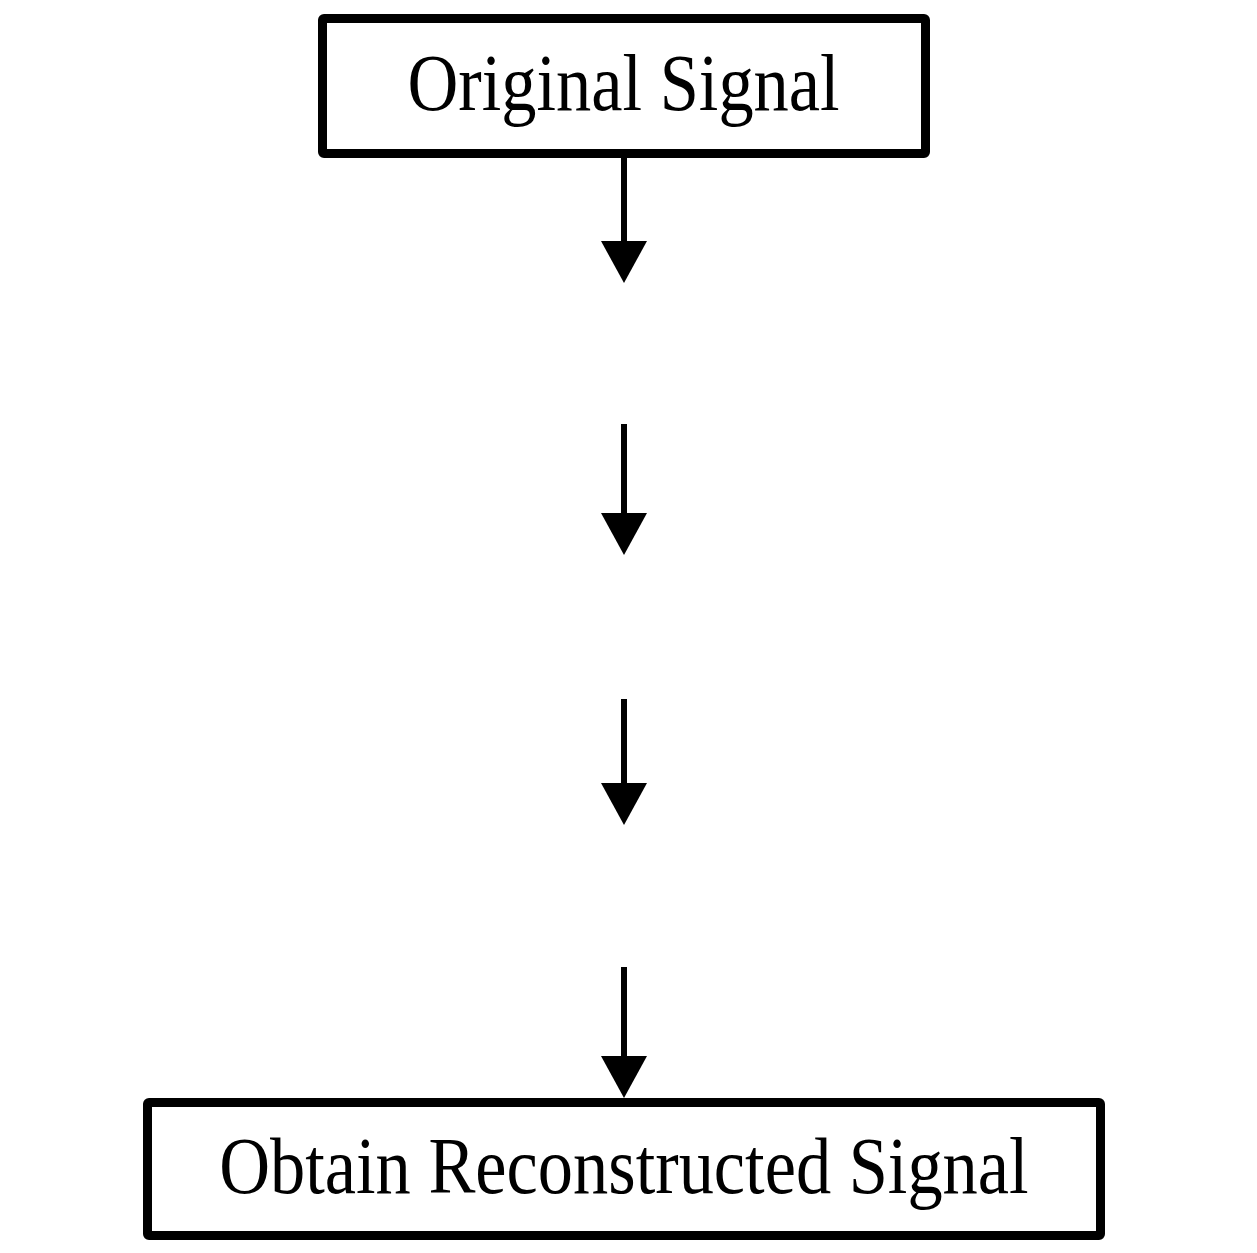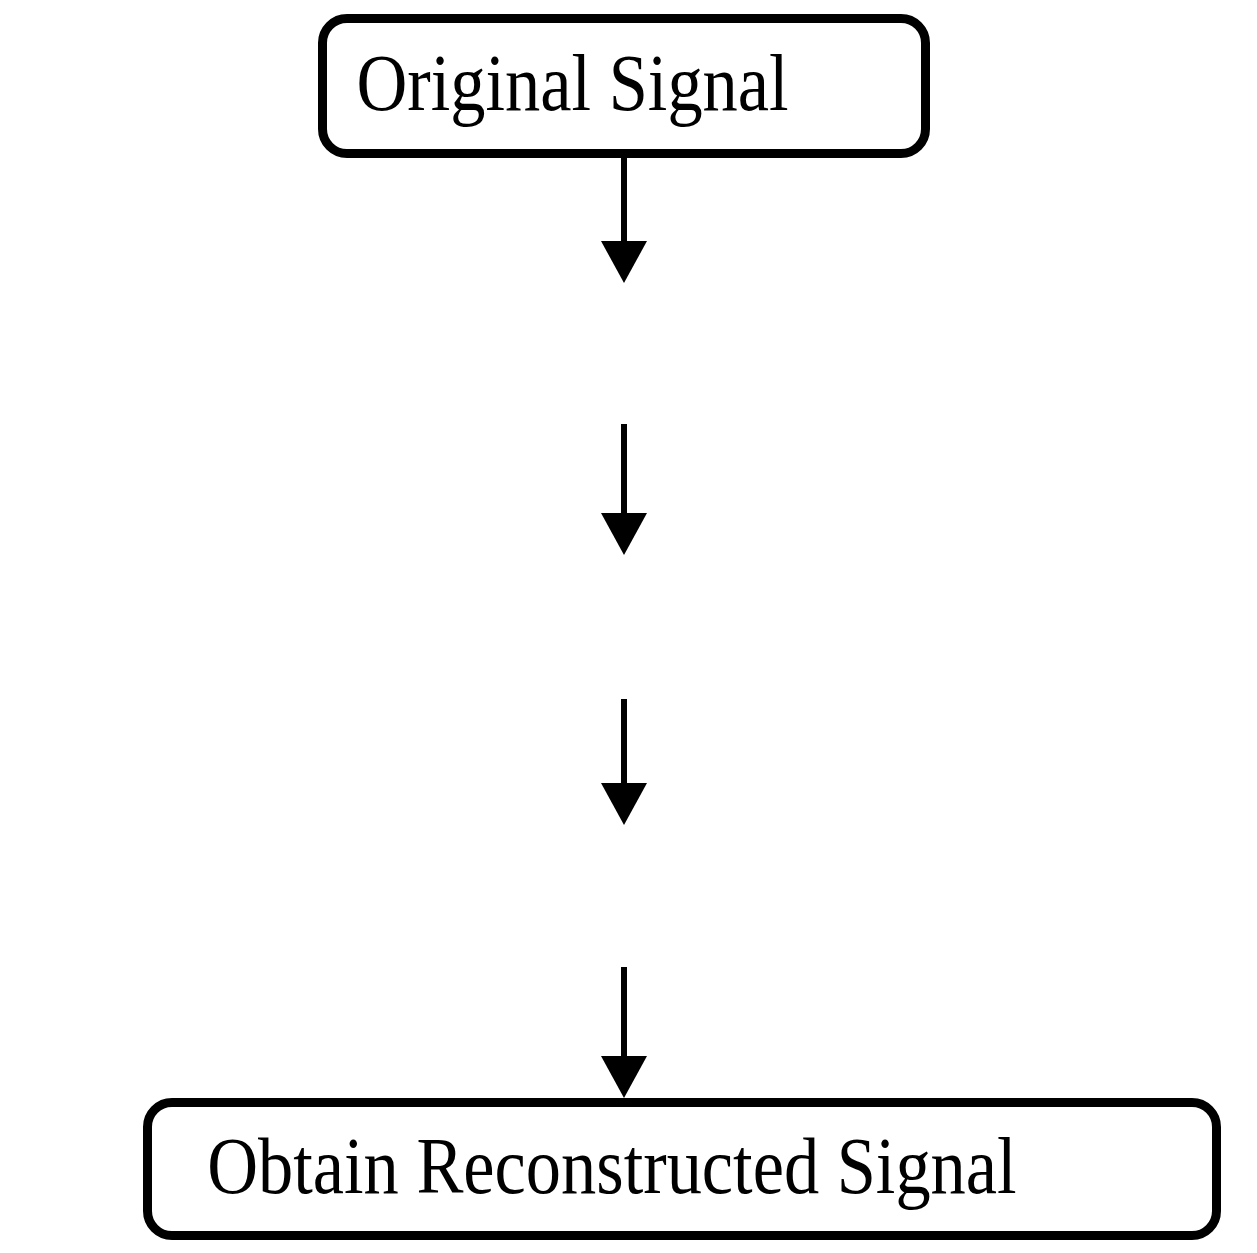--- a/index.html
+++ b/index.html
@@ -14,39 +14,39 @@
     background: #ffffff;
     font-family: "Liberation Serif", "DejaVu Serif", serif;
     color: #000000;
     overflow: hidden;
   }
   .node {
     position: absolute;
     box-sizing: border-box;
     background: #ffffff;
     border: 9px solid #000000;
-    border-radius: 29px;
+    border-radius: 6px;
     display: flex;
     align-items: center;
-    justify-content: flex-start;
+    justify-content: center;
   }
   .node-label {
     display: inline-block;
     font-size: 80px;
     line-height: 1;
     white-space: nowrap;
     transform: scaleX(0.88);
     transform-origin: center center;
     padding-bottom: 6px;
   }
   .node-1 { left: 318px; top: 14px;   width: 612px;  height: 144px; }
   .node-2 { left: 298px; top: 283px;  width: 654px;  height: 141px; }
   .node-3 { left: 27px;  top: 555px;  width: 1195px; height: 145px; }
   .node-4 { left: 13px;  top: 825px;  width: 1229px; height: 143px; }
-  .node-5 { left: 143px; top: 1098px; width: 1078px;  height: 142px; }
+  .node-5 { left: 143px; top: 1098px; width: 962px;  height: 142px; }
 
   .arrow {
     position: absolute;
     left: 601px;
     width: 46px;
     display: flex;
     flex-direction: column;
     align-items: center;
   }
   .arrow-line {

